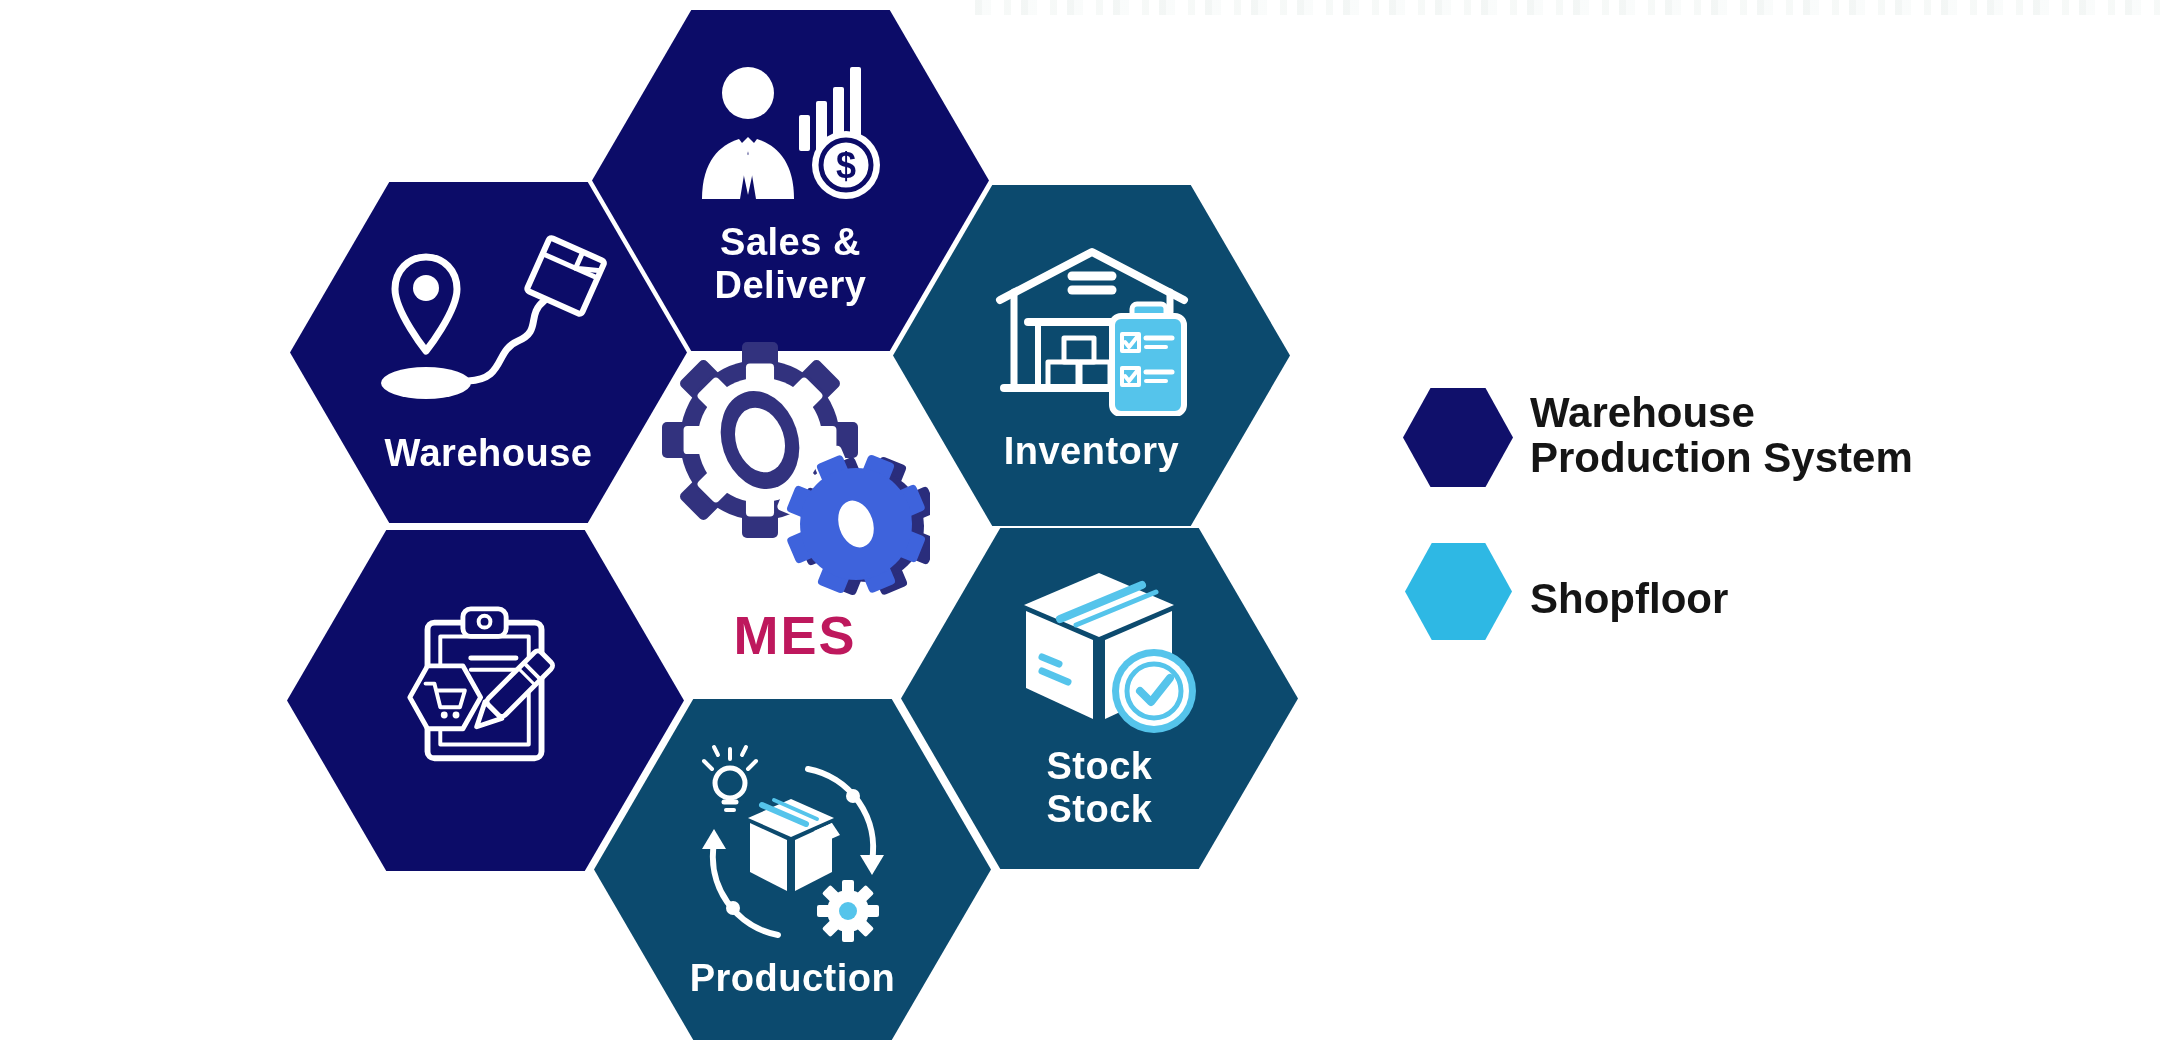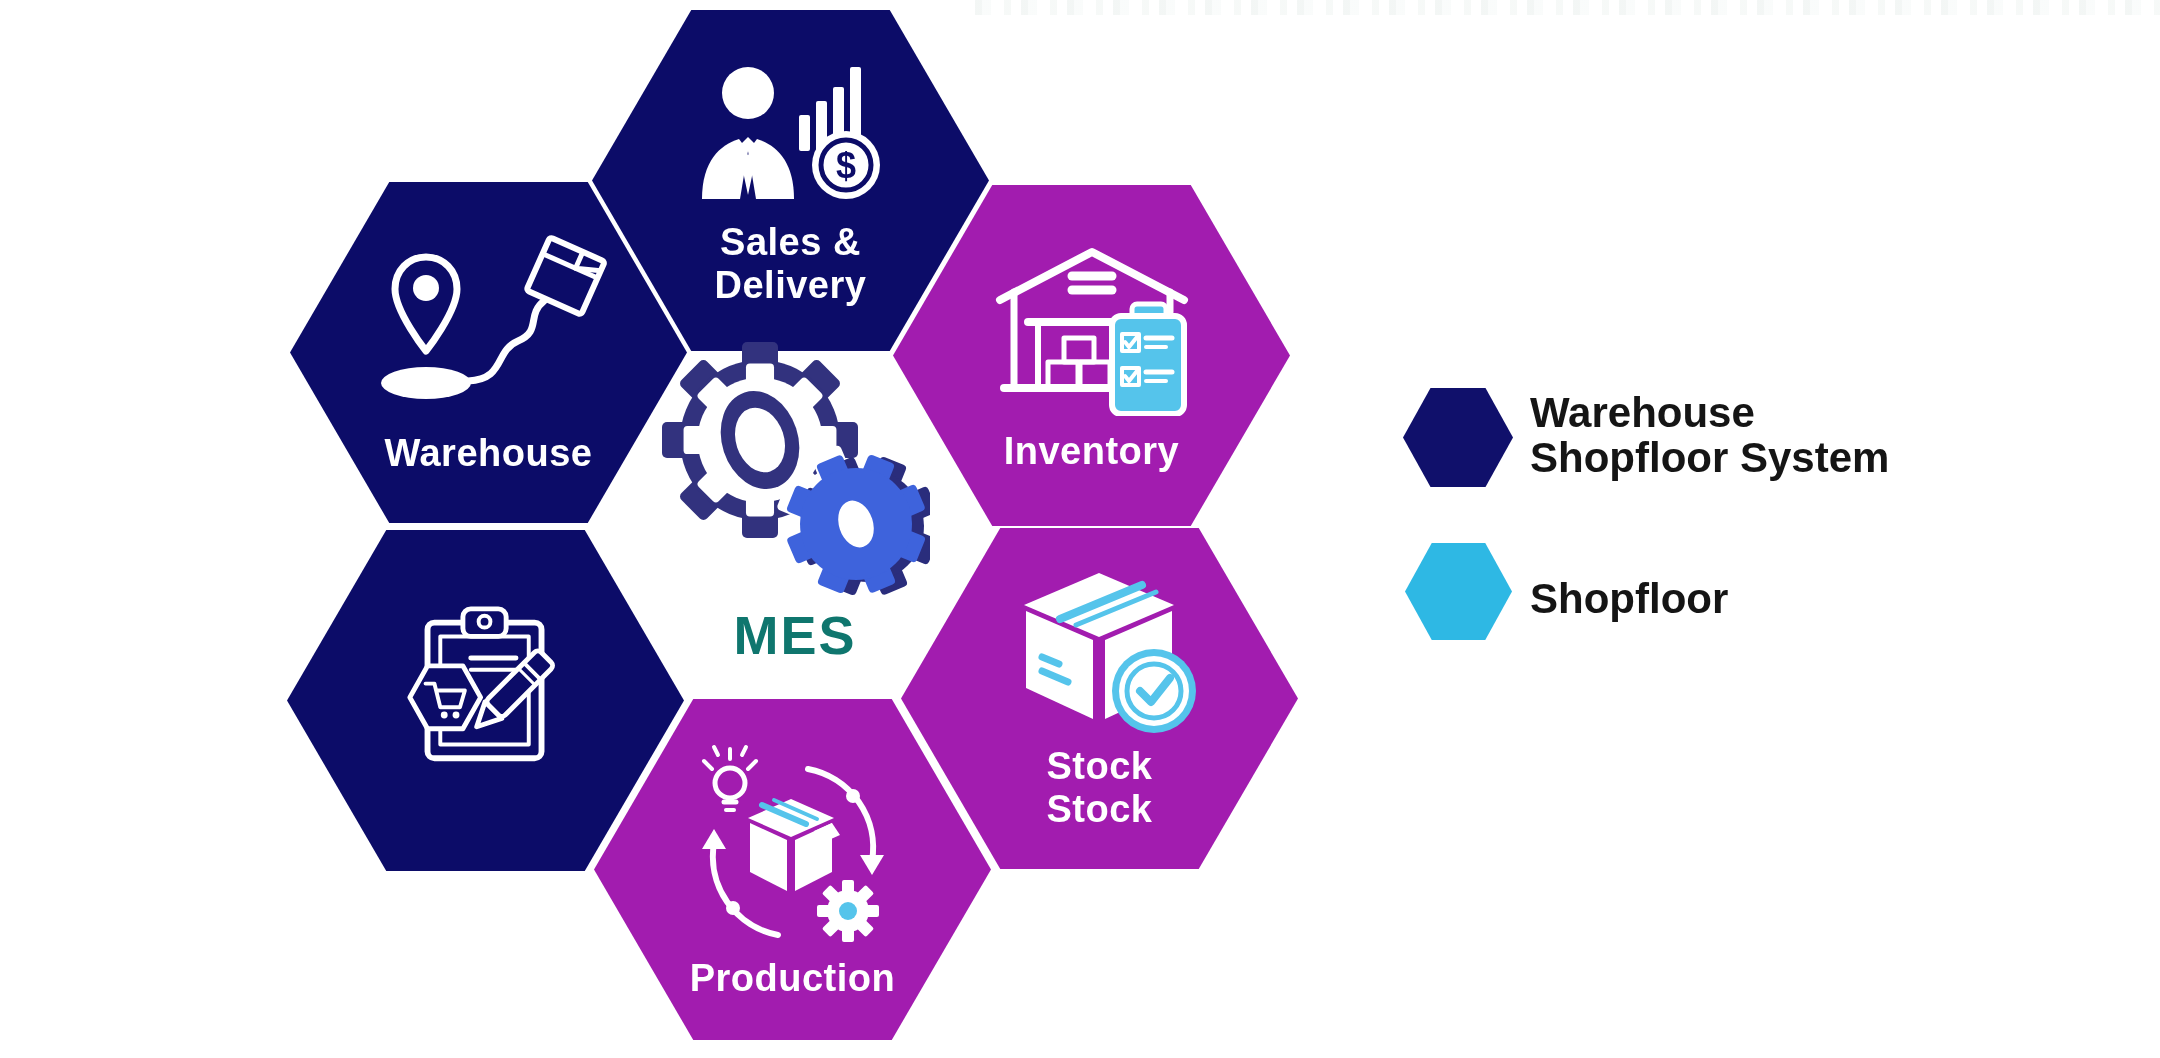--- a/index.html
+++ b/index.html
@@ -8,37 +8,37 @@
 
   
   .top-strip{position:absolute;left:975px;top:0;width:1185px;height:15px;opacity:.65;
     background:repeating-linear-gradient(90deg,#edf2f0 0 7px,#f7faf9 7px 16px,#ffffff 16px 29px,#f2f6f4 29px 36px,#ffffff 36px 46px);}
 
   
   .hex{position:absolute;width:397px;height:341px;
        clip-path:polygon(25% 0%,75% 0%,100% 50%,75% 100%,25% 100%,0% 50%);
        display:flex;flex-direction:column;align-items:center;justify-content:center;text-align:center;}
   .hex.wms{background:#0C0C68;}
-  .hex.shop{background:#a21caf;}
+  .hex.shop{background:#0c4a6e;}
   .hex-label{color:#fff;font-weight:bold;font-size:38px;line-height:1.12;letter-spacing:.5px;}
   .hex-label span{display:block;}
   .hex svg{display:block;}
   .gap16{margin-bottom:16px;} .gap14{margin-bottom:14px;} .gap24{margin-bottom:24px;}
   .gap10{margin-bottom:10px;} .gap6{margin-bottom:6px;}
 
   #hex-sales{left:592px;top:10px;}
   #hex-warehouse{left:290px;top:182px;}
   #hex-inventory{left:893px;top:185px;}
   #hex-purchasing{left:287px;top:530px;}
   #hex-stock{left:901px;top:528px;}
   #hex-production{left:594px;top:699px;}
 
   
   .center-group{position:absolute;left:650px;top:338px;width:290px;display:flex;flex-direction:column;align-items:center;}
-  .mes-label{font-size:54px;font-weight:800;color:#0f766e;letter-spacing:2px;margin-top:6px;}
+  .mes-label{font-size:54px;font-weight:800;color:#be185d;letter-spacing:2px;margin-top:6px;}
 
   
   .legend-hex{position:absolute;clip-path:polygon(25% 0%,75% 0%,100% 50%,75% 100%,25% 100%,0% 50%);}
   #legend-hex-wms{left:1403px;top:388px;width:110px;height:99px;}
   #legend-hex-shop{left:1405px;top:543px;width:107px;height:97px;}
   .legend-label{position:absolute;left:1530px;color:#151515;font-weight:bold;font-size:42px;line-height:45px;}
   .legend-label span{display:block;}
   #legend-label-wms{top:390px;}
   #legend-label-shop{top:576px;text-align:center;}
 
@@ -257,21 +257,21 @@
           <circle r="56" fill="#3E63DC"></circle>
         <ellipse rx="17" ry="24" transform="rotate(-18)" fill="#fff"></ellipse>
       </g>
     </svg>
     <div class="mes-label">MES</div>
   </div>
 
   <div class="legend-hex" id="legend-hex-wms" style="background-color: rgb(16, 16, 107);"></div>
   <div class="legend-label" id="legend-label-wms">
     <span>Warehouse</span>
-    <span>Shopfloor System</span>
+    <span>Production System</span>
   </div>
 
   <div class="legend-hex" id="legend-hex-shop" style="background-color: rgb(46, 184, 228);"></div>
   <div class="legend-label" id="legend-label-shop">
     <span>Shopfloor</span>
   </div>
 
 </div>
 
 </body></html>

